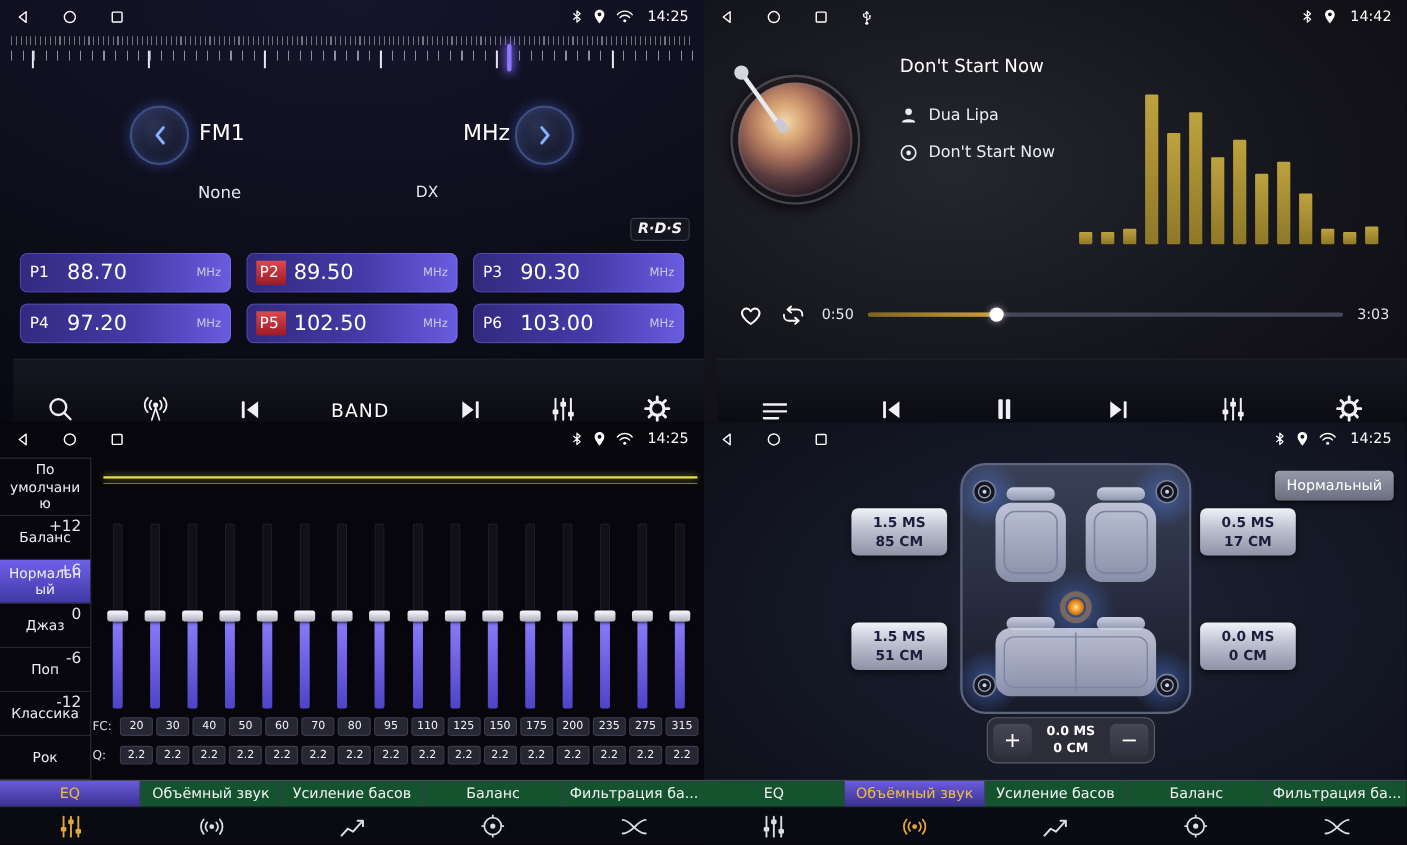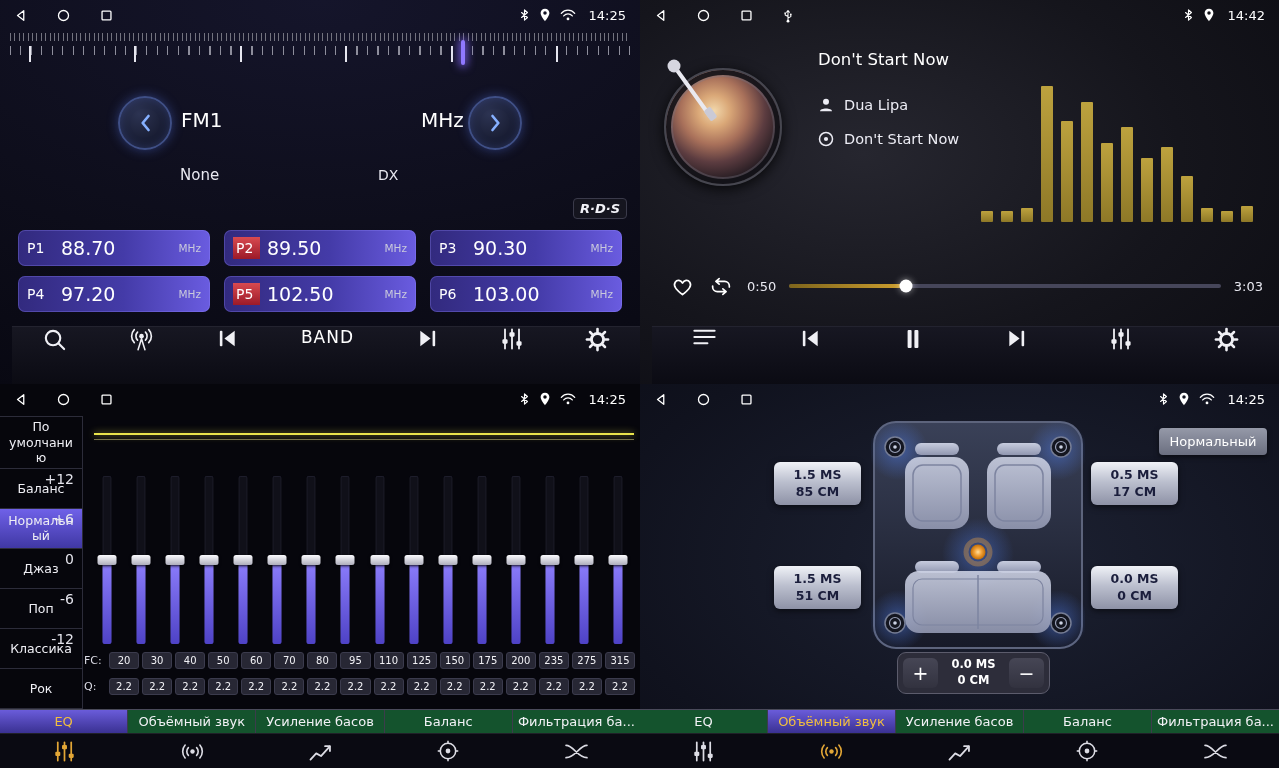--- a/index.html
+++ b/index.html
@@ -11,21 +11,21 @@
 #q-player{left:640px;top:0;width:639px;height:384px;background:radial-gradient(90% 90% at 35% 40%,#26262f 0%,#15151c 55%,#0c0c12 100%)}
 #q-eq{left:0;top:384px;width:640px;height:384px;background:#06060c}
 #q-stage{left:640px;top:384px;width:639px;height:384px;background:radial-gradient(100% 100% at 55% 45%,#1d2233 0%,#10121e 60%,#090a12 100%)}
 
 .statusbar{position:absolute;top:0;left:0;right:0;height:30px;display:flex;justify-content:space-between;align-items:center;padding:0 14px;color:#fff}
 .sb-left{display:flex;align-items:center;gap:30px}
 .sb-right{display:flex;align-items:center;gap:9px}
 .sb-time{font-size:13px;margin-left:4px}
 .navbtn,.sbicon{display:flex;align-items:center}
 
-.toolbar{position:absolute;left:12px;right:0;bottom:0;height:58px;display:flex;align-items:flex-start;justify-content:space-around;background:linear-gradient(180deg,#171722 0%,#0b0b13 100%);border-top:1px solid #23232f;color:#f0f0f5}
+.toolbar{position:absolute;left:12px;right:0;bottom:0;height:58px;display:flex;align-items:flex-end;justify-content:space-around;background:linear-gradient(180deg,#171722 0%,#0b0b13 100%);border-top:1px solid #23232f;color:#f0f0f5}
 .tbtn{display:flex;align-items:center;justify-content:center;cursor:pointer}
 .band-text{font-size:17px;letter-spacing:1px;color:#fff;cursor:pointer}
 
 .freq-scale{position:absolute;top:33px;left:0;right:0;height:48px}
 .ticks-fine{position:absolute;top:0;left:10px;right:10px;height:8px;background:repeating-linear-gradient(90deg,#73737f 0 1px,transparent 1px 4.4px)}
 .ticks-small{position:absolute;top:13px;left:10px;right:10px;height:9px;background:repeating-linear-gradient(90deg,#8e8e9c 0 1px,transparent 1px 10.5px)}
 .ticks-tall{position:absolute;top:13px;left:10px;right:10px;height:16px;background:repeating-linear-gradient(90deg,#e6e6ef 0 2px,transparent 2px 105.4px);background-position:19px 0}
 .tuner-indicator{position:absolute;top:7px;width:4px;height:25px;border-radius:2px;background:#8f78ff;box-shadow:0 0 9px 2px rgba(134,104,255,.8)}
 .scale-labels{position:absolute;top:31px;left:10px;right:60px;display:flex;justify-content:space-between;color:#cacad6;font-size:11.5px}
 

